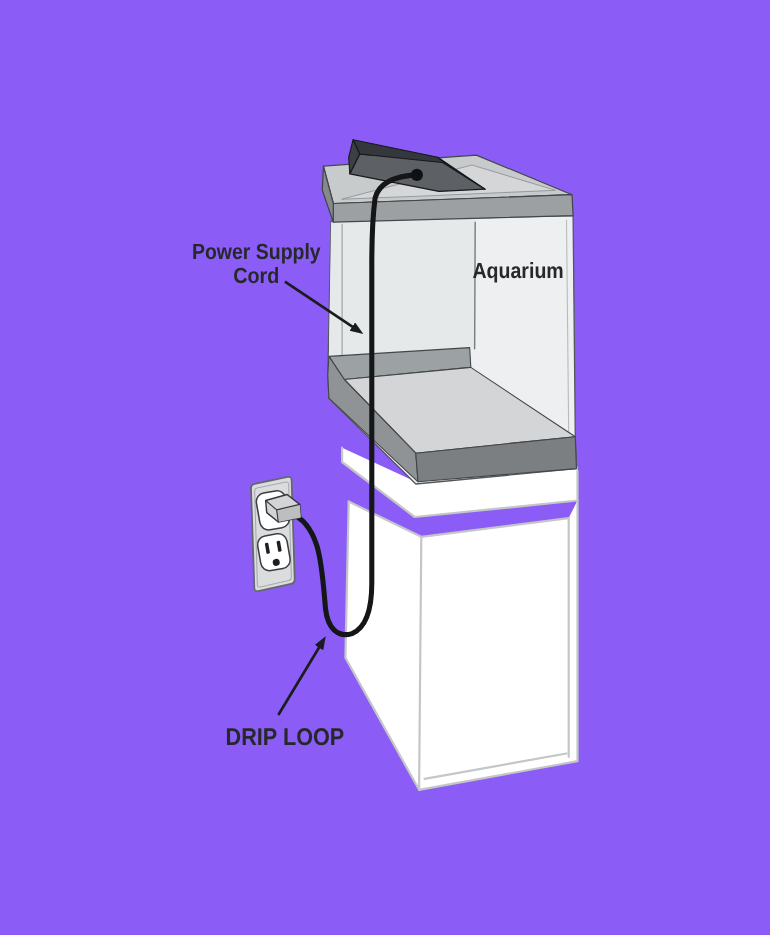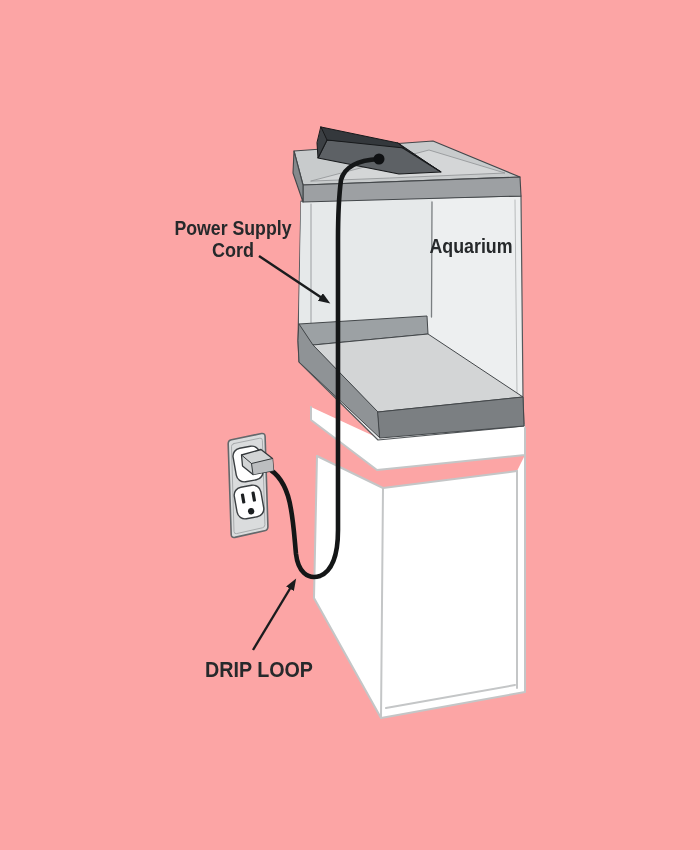--- a/index.html
+++ b/index.html
@@ -1,16 +1,16 @@
 <!DOCTYPE html>
 <html><head>
 <meta charset="utf-8">
 <style>
   html,body{margin:0;padding:0;background:#ffffff;}
-  .stage{position:relative;width:700px;height:850px;background:#fca5a5;overflow:hidden;}
+  .stage{position:relative;width:700px;height:850px;background:#8b5cf6;overflow:hidden;}
   svg{display:block;}
   .lbl{font-family:"Liberation Sans","DejaVu Sans",sans-serif;font-weight:700;}
   .thin{stroke-linejoin:round;stroke-linecap:round;}
 </style>
 </head>
 <body>
 
 <div class="stage">
 <svg width="700" height="850" viewBox="0 0 700 850" xmlns="http://www.w3.org/2000/svg">
 

